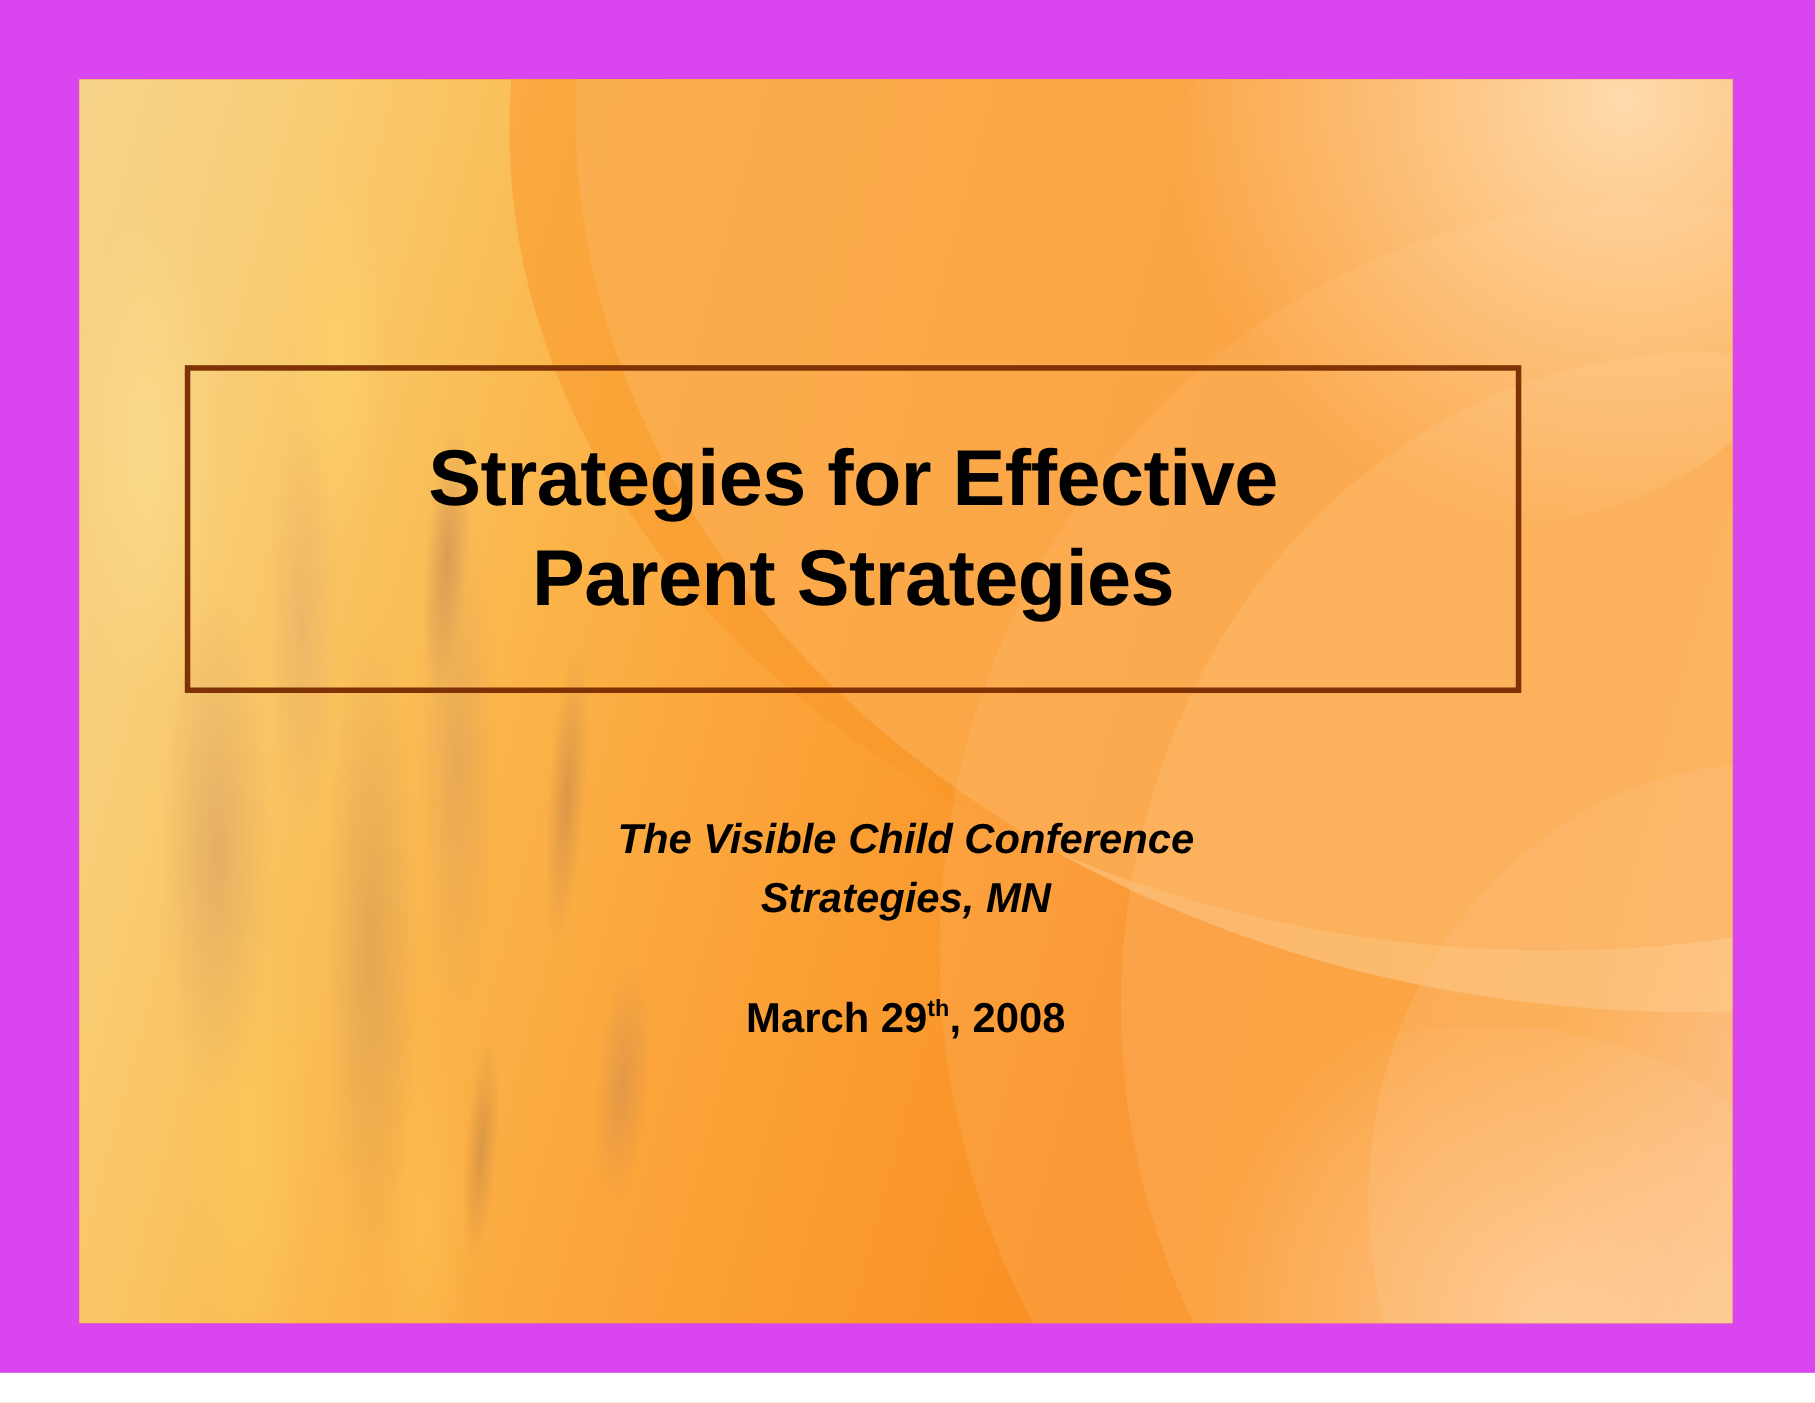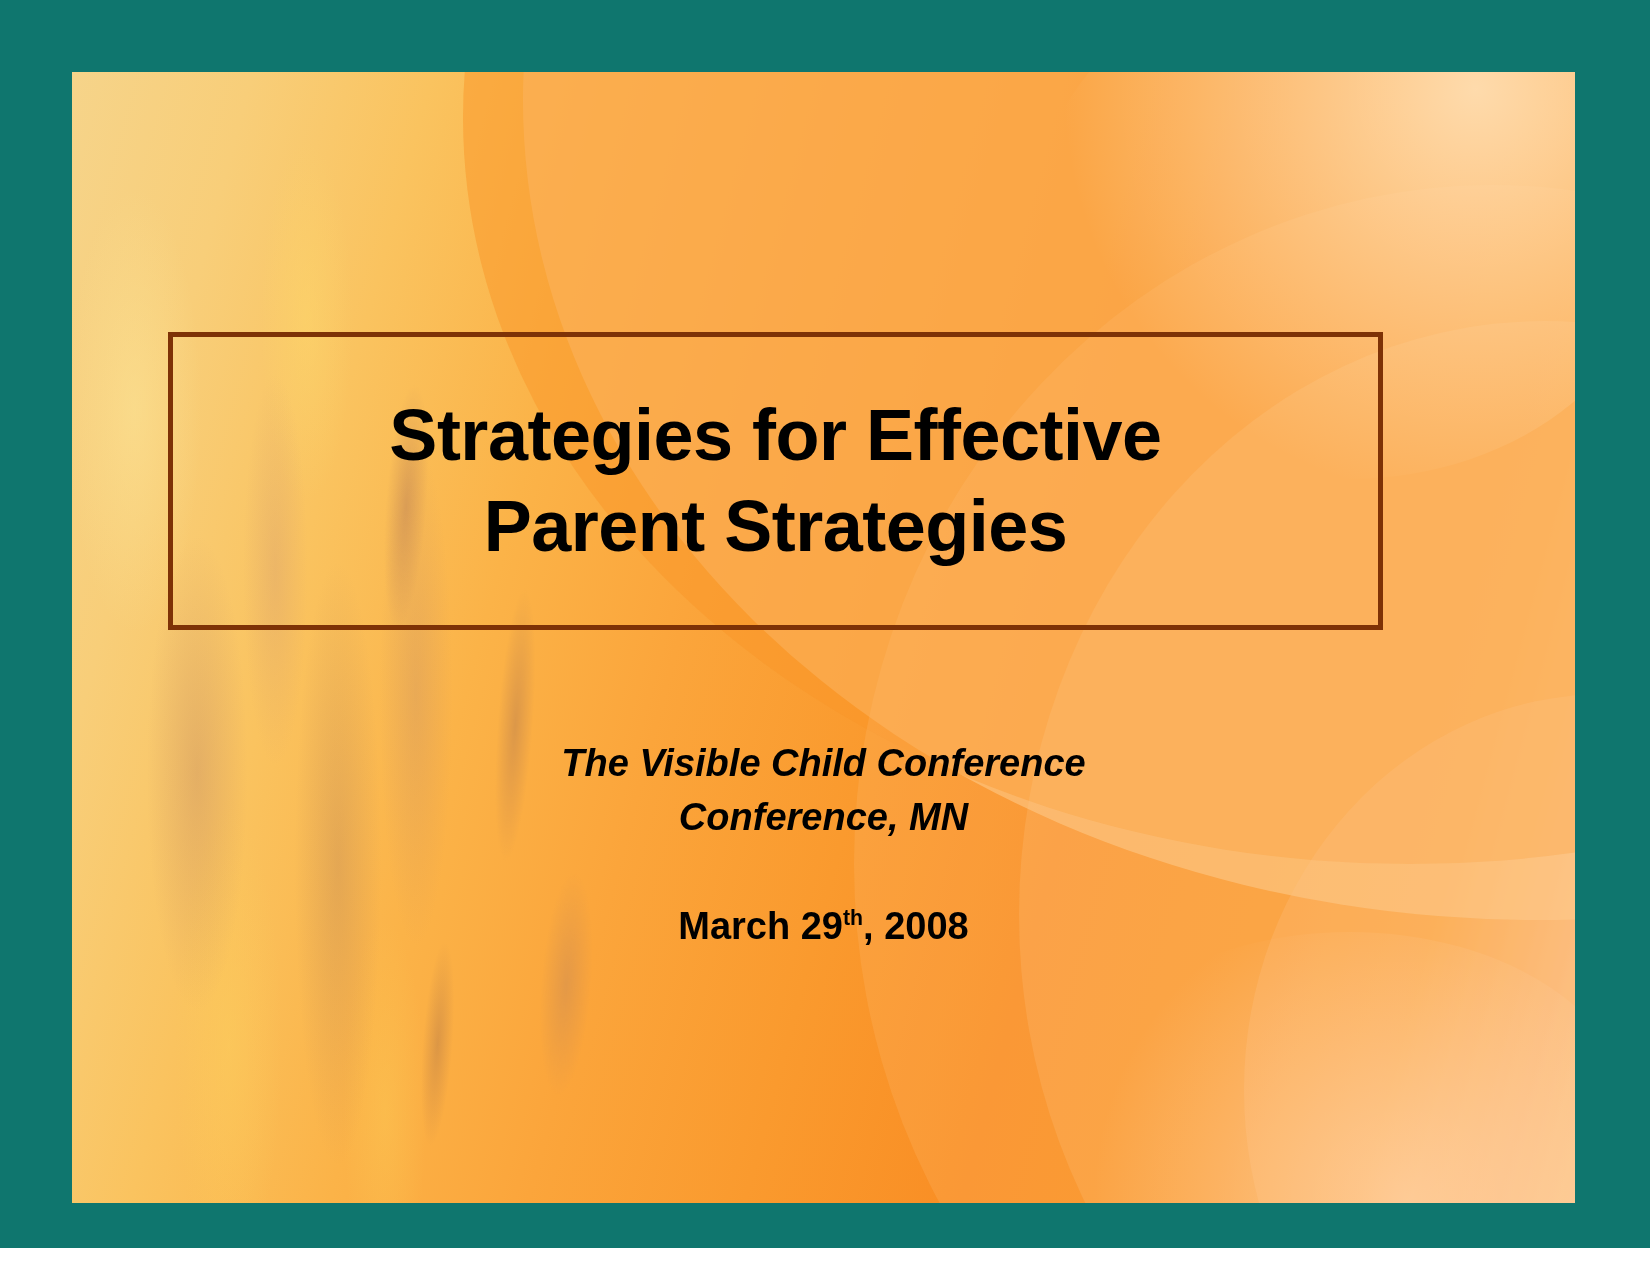--- a/index.html
+++ b/index.html
@@ -13,21 +13,21 @@
     height: 1275px;
     overflow: hidden;
     font-family: "Liberation Sans", sans-serif;
   }
 
   
   .page {
     position: relative;
     width: 1650px;
     height: 1248px;
-    background: #0f766e;
+    background: #d946ef;
   }
 
   .slide {
     position: absolute;
     left: 72px;
     top: 72px;
     width: 1503px;
     height: 1131px;
     overflow: hidden;
     background: #F7931E;
@@ -237,21 +237,21 @@
 
       <div class="title-box">
         <div class="title-text">
           <span class="title-line">Strategies for Effective</span>
           <span class="title-line">Parent Strategies</span>
         </div>
       </div>
 
       <div class="subtitle-block">
         <span class="subtitle-line">The Visible Child Conference</span>
-        <span class="subtitle-line">Conference, MN</span>
+        <span class="subtitle-line">Strategies, MN</span>
       </div>
 
       <div class="date-block">
         <span>March 29</span><sup>th</sup><span>, 2008</span>
       </div>
 
     </div>
   </div>
 </div>
 

